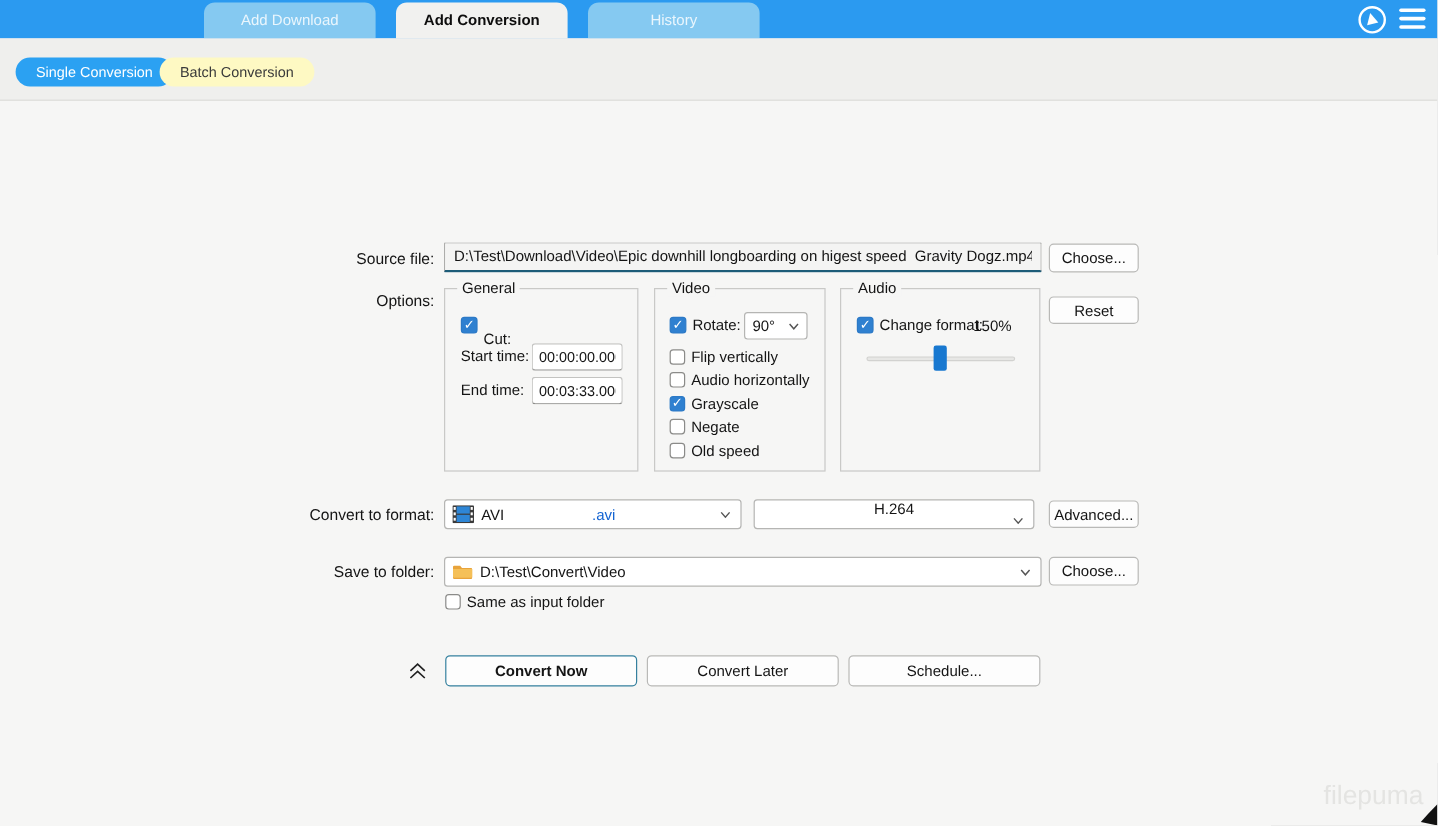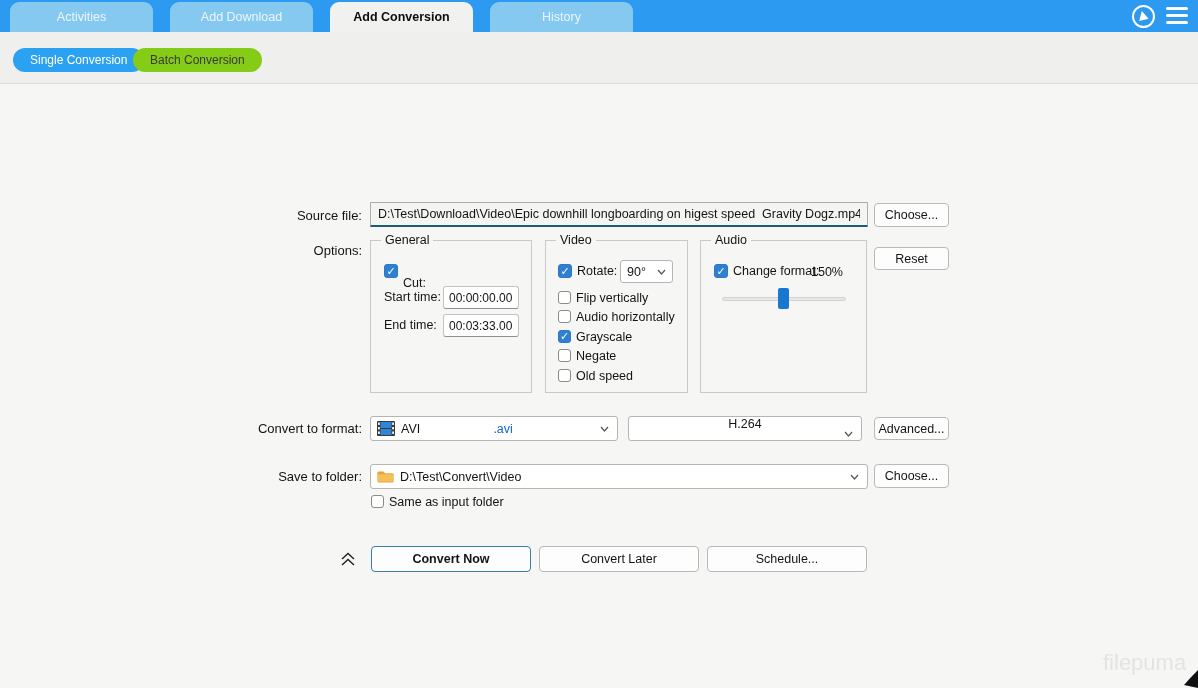--- a/index.html
+++ b/index.html
@@ -16,21 +16,21 @@
   .menu-icon { position:absolute; top:7px; left:1166px; width:22px; height:17px;
                display:flex; flex-direction:column; justify-content:space-between; }
   .menu-icon span { display:block; height:3px; background:#fff; border-radius:2px; }
 
   
   .subbar { position:absolute; top:32px; left:0; width:100%; height:52px; background:#efefed;
             border-bottom:1px solid #dcdcda; }
   .pill { position:absolute; top:16px; height:24px; border-radius:13px; font-size:12px;
           display:flex; align-items:center; padding:0 17px; }
   .pill.active { background:#2ba1f2; color:#ffffff; }
-  .pill.inactive { background:#84cc16; color:#3a3a3a; }
+  .pill.inactive { background:#fef9c3; color:#3a3a3a; }
 
   
   .lbl { position:absolute; font-size:13px; color:#141414; }
   .r { text-align:right; }
   .btn { position:absolute; background:#fdfdfd; border:1px solid #b9b9b7; border-radius:4px;
          font-size:12.5px; color:#141414; display:flex; align-items:center; justify-content:center;
          font-family:"Liberation Sans", sans-serif; cursor:default; }
   .btn.primary { border:1px solid #35809e; font-weight:bold; }
 
   .group { position:absolute; border:1px solid #c9c9c7; }
@@ -64,21 +64,20 @@
 
   .watermark { position:absolute; left:1103px; top:650px; font-size:22px; color:#e4e4e2; }
   .cursor { position:absolute; right:0; bottom:0; }
 </style>
 </head>
 <body>
 
 <div class="app">
 
   <div class="topbar">
-    <div class="tab" style="left:10px">Activities</div>
     <div class="tab" style="left:170px">Add Download</div>
     <div class="tab" style="left:490px">History</div>
     <div class="tab active" style="left:330px">Add Conversion</div>
     <svg class="play-icon" viewBox="0 0 25 25">
       <circle cx="12.5" cy="12.5" r="10.5" fill="none" stroke="#fff" stroke-width="2"></circle>
       <polygon points="9.5,7.5 18,13.5 9.5,18" fill="#fff" transform="rotate(14 12.5 12.5)"></polygon>
     </svg>
     <div class="menu-icon">
       <span></span>
         <span></span>

